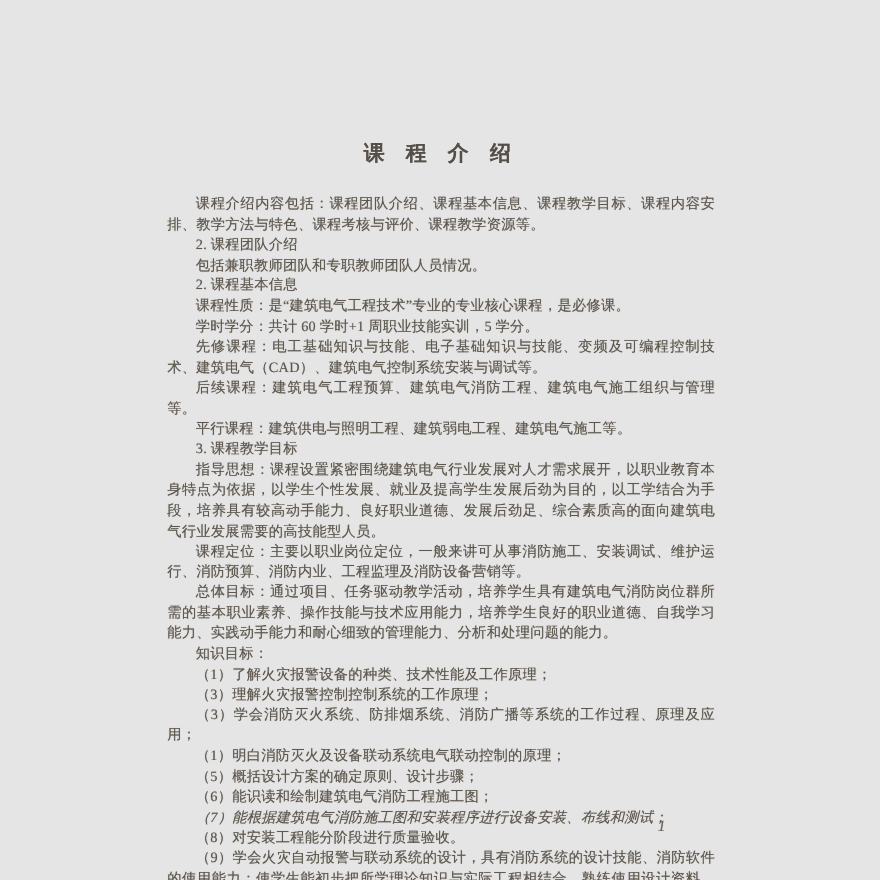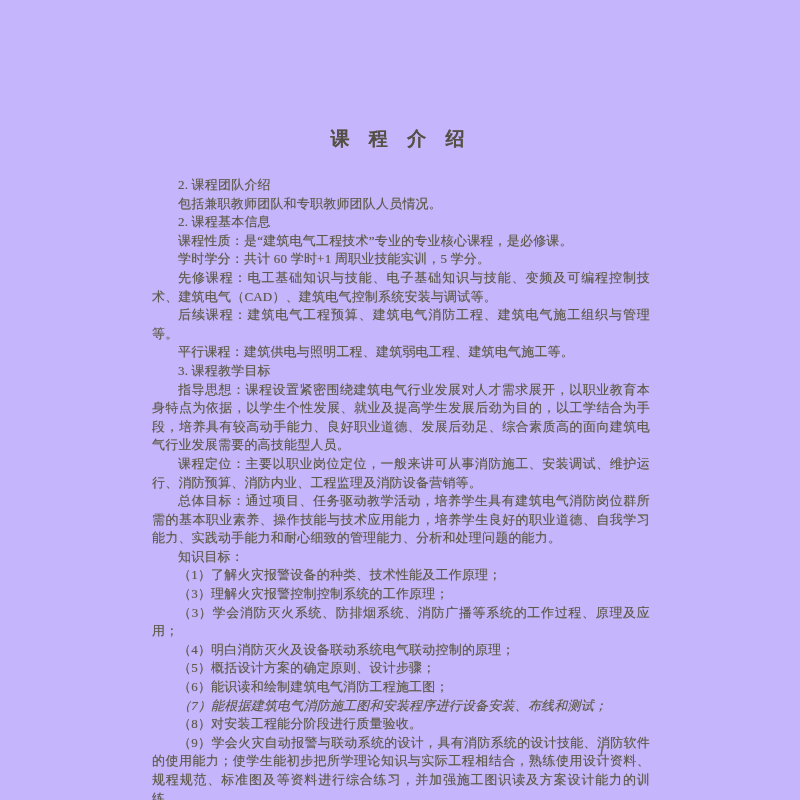--- a/index.html
+++ b/index.html
@@ -1,20 +1,20 @@
 <!DOCTYPE html>
 <html><head>
 <meta charset="utf-8">
 <style>
   html, body { margin: 0; padding: 0; background: #ffffff; }
   .page {
     position: relative;
     width: 800px;
     height: 800px;
-    background: #c4b5fd;
+    background: #e5e5e5;
     overflow: hidden;
     font-family: "Liberation Serif", "DejaVu Serif", serif;
   }
   .content {
     position: absolute;
     left: 152px;
     top: 126px;
     width: 498px;
   }
   .doc-title {
@@ -48,37 +48,38 @@
     text-shadow: 0 0 0.7px #938d85;
   }
 </style>
 </head>
 <body>
 
 <div class="page">
   <div class="content">
     <h1 class="doc-title">课 程 介 绍</h1>
     <div class="body-text">
+        <p class="indent">课程介绍内容包括：课程团队介绍、课程基本信息、课程教学目标、课程内容安排、教学方法与特色、课程考核与评价、课程教学资源等。</p>
         <p class="indent">2. 课程团队介绍</p>
         <p class="indent">包括兼职教师团队和专职教师团队人员情况。</p>
         <p class="indent">2. 课程基本信息</p>
         <p class="indent">课程性质：是“建筑电气工程技术”专业的专业核心课程，是必修课。</p>
         <p class="indent">学时学分：共计 60 学时+1 周职业技能实训，5 学分。</p>
         <p class="indent">先修课程：电工基础知识与技能、电子基础知识与技能、变频及可编程控制技术、建筑电气（CAD）、建筑电气控制系统安装与调试等。</p>
         <p class="indent">后续课程：建筑电气工程预算、建筑电气消防工程、建筑电气施工组织与管理等。</p>
         <p class="indent">平行课程：建筑供电与照明工程、建筑弱电工程、建筑电气施工等。</p>
         <p class="indent">3. 课程教学目标</p>
         <p class="indent">指导思想：课程设置紧密围绕建筑电气行业发展对人才需求展开，以职业教育本身特点为依据，以学生个性发展、就业及提高学生发展后劲为目的，以工学结合为手段，培养具有较高动手能力、良好职业道德、发展后劲足、综合素质高的面向建筑电气行业发展需要的高技能型人员。</p>
         <p class="indent">课程定位：主要以职业岗位定位，一般来讲可从事消防施工、安装调试、维护运行、消防预算、消防内业、工程监理及消防设备营销等。</p>
         <p class="indent">总体目标：通过项目、任务驱动教学活动，培养学生具有建筑电气消防岗位群所需的基本职业素养、操作技能与技术应用能力，培养学生良好的职业道德、自我学习能力、实践动手能力和耐心细致的管理能力、分析和处理问题的能力。</p>
         <p class="indent">知识目标：</p>
         <p class="indent">（1）了解火灾报警设备的种类、技术性能及工作原理；</p>
         <p class="indent">（3）理解火灾报警控制控制系统的工作原理；</p>
         <p class="indent">（3）学会消防灭火系统、防排烟系统、消防广播等系统的工作过程、原理及应用；</p>
-        <p class="indent">（4）明白消防灭火及设备联动系统电气联动控制的原理；</p>
+        <p class="indent">（1）明白消防灭火及设备联动系统电气联动控制的原理；</p>
         <p class="indent">（5）概括设计方案的确定原则、设计步骤；</p>
         <p class="indent">（6）能识读和绘制建筑电气消防工程施工图；</p>
         <p class="indent italic">（7）能根据建筑电气消防施工图和安装程序进行设备安装、布线和测试；</p>
         <p class="indent">（8）对安装工程能分阶段进行质量验收。</p>
         <p class="indent">（9）学会火灾自动报警与联动系统的设计，具有消防系统的设计技能、消防软件的使用能力；使学生能初步把所学理论知识与实际工程相结合，熟练使用设计资料、规程规范、标准图及等资料进行综合练习，并加强施工图识读及方案设计能力的训练。</p>
       </div>
   </div>
   <div class="page-number">1</div>
 </div>
 

